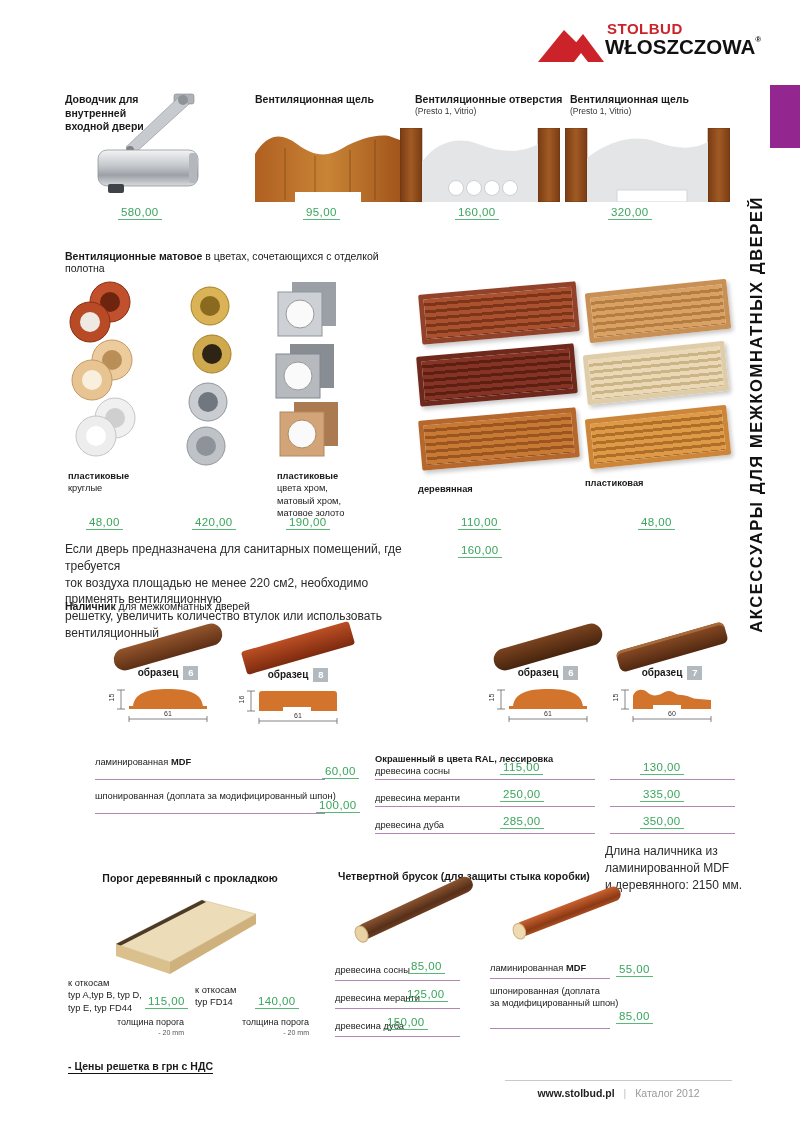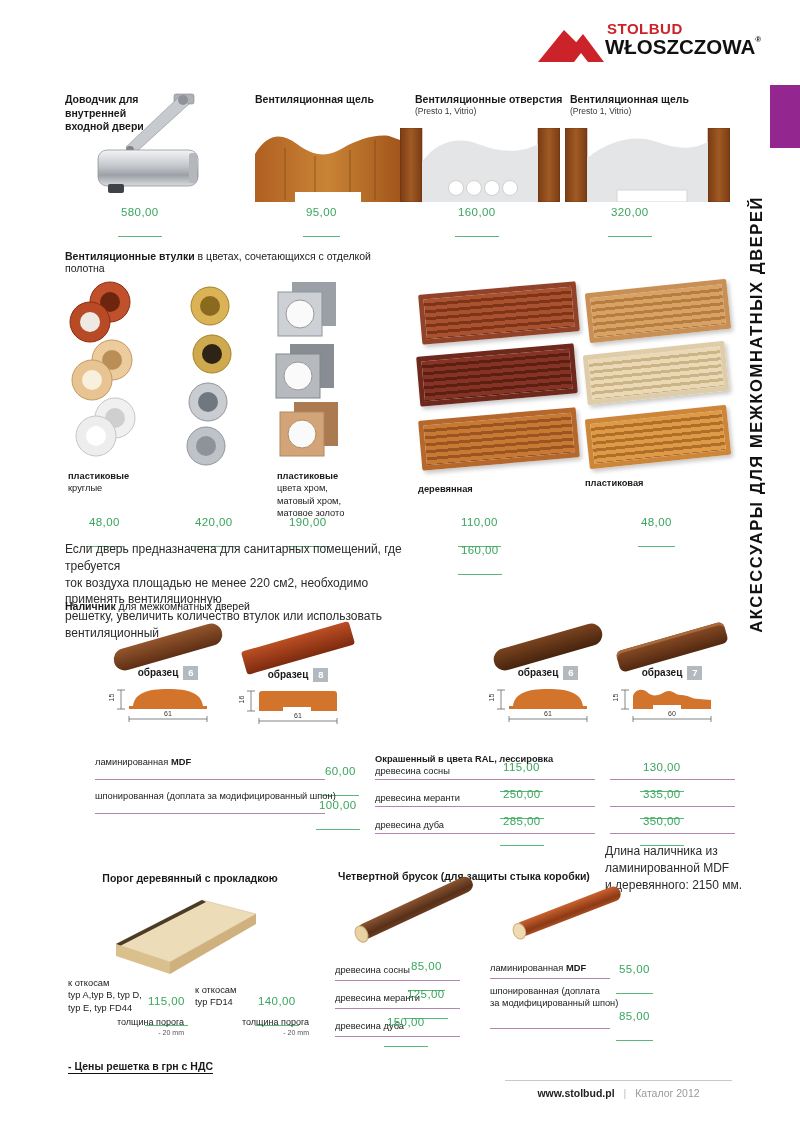--- a/index.html
+++ b/index.html
@@ -5,21 +5,21 @@
   html,body{margin:0;padding:0;background:#fff;}
   #page{position:relative;width:800px;height:1124px;background:#fff;overflow:hidden;
         font-family:"Liberation Sans",sans-serif;color:#1a1a1a;}
   .abs{position:absolute;}
   .b{font-weight:bold;}
   .pre{white-space:pre-line;}
   .ptitle{position:absolute;font-size:10.5px;font-weight:bold;line-height:1.3;white-space:pre-line;}
   .psub{position:absolute;font-size:8.5px;font-weight:normal;color:#333;text-align:center;}
   .sechead{position:absolute;font-size:10.5px;}
   .price{position:absolute;color:#3aa55d;font-size:11.5px;letter-spacing:.4px;
-         border-bottom:1.2px solid #58b877;padding:0 3px 18px;}
+         border-bottom:1.2px solid #58b877;padding:0 3px 1px;}
   .pl{position:absolute;height:0;border-top:1px solid #b286b0;}
   .lbl{position:absolute;font-size:9.3px;line-height:1.32;}
   .note{position:absolute;font-size:12px;line-height:1.4;color:#2b2b2b;white-space:pre-line;}
   .grille{position:absolute;width:148px;height:40px;border:5px solid;border-radius:2px;
           box-shadow:2px 3px 4px rgba(0,0,0,.22);}
   .sample{position:absolute;top:624px;width:140px;height:128px;}
   .trim{width:112px;height:22px;margin:12px auto 8px;}
   .t1{background:linear-gradient(180deg,#93552c,#5e2f15);border-radius:11px;transform:rotate(-16deg);}
   .t2{background:linear-gradient(180deg,#bb4f24,#7d2a0f);border-radius:3px;height:24px;transform:rotate(-16deg);}
   .t3{background:repeating-linear-gradient(74deg,#b04c20 0 4px,#7c2c10 4px 7px);border-radius:4px;transform:rotate(-16deg);}
@@ -114,21 +114,21 @@
   <div class="psub" style="left:570px;top:106px">(Presto 1, Vitrio)</div>
   <svg class="abs" style="left:565px;top:128px" width="165" height="74" viewBox="0 0 165 74">
     <rect x="0" y="0" width="22" height="74" fill="url(#lgWood2)" stroke="#5f2c0c" stroke-width=".5"></rect>
     <rect x="143" y="0" width="22" height="74" fill="url(#lgWood2)" stroke="#5f2c0c" stroke-width=".5"></rect>
     <path d="M22,30 C45,12 70,6 92,14 C112,21 128,22 143,14 L143,74 L22,74 Z" fill="#e4e5e7"></path>
     <rect x="52" y="62" width="70" height="12" fill="#fff" stroke="#d5d5d5"></rect>
   </svg>
   <div class="price" style="left:608px;top:206px">320,00</div>
 
   <div class="sechead" style="left:65px;top:250px;width:340px">
-    <span class="b">Вентиляционные втулки</span><span> в цветах, сочетающихся с отделкой полотна</span>
+    <span class="b">Вентиляционные матовое</span><span> в цветах, сочетающихся с отделкой полотна</span>
   </div>
 
   <svg class="abs" style="left:60px;top:280px" width="280" height="190" viewBox="0 0 280 190">
     <g>
         <circle cx="50" cy="22" r="20" fill="#c0512c" stroke="#8a2f14"></circle>
         <circle cx="50" cy="22" r="10" fill="#6e2510"></circle>
        <circle cx="30" cy="42" r="20" fill="#b84a26" stroke="#8a2f14"></circle>
         <circle cx="30" cy="42" r="10" fill="#efe9e3"></circle>
       </g>
     <g>

